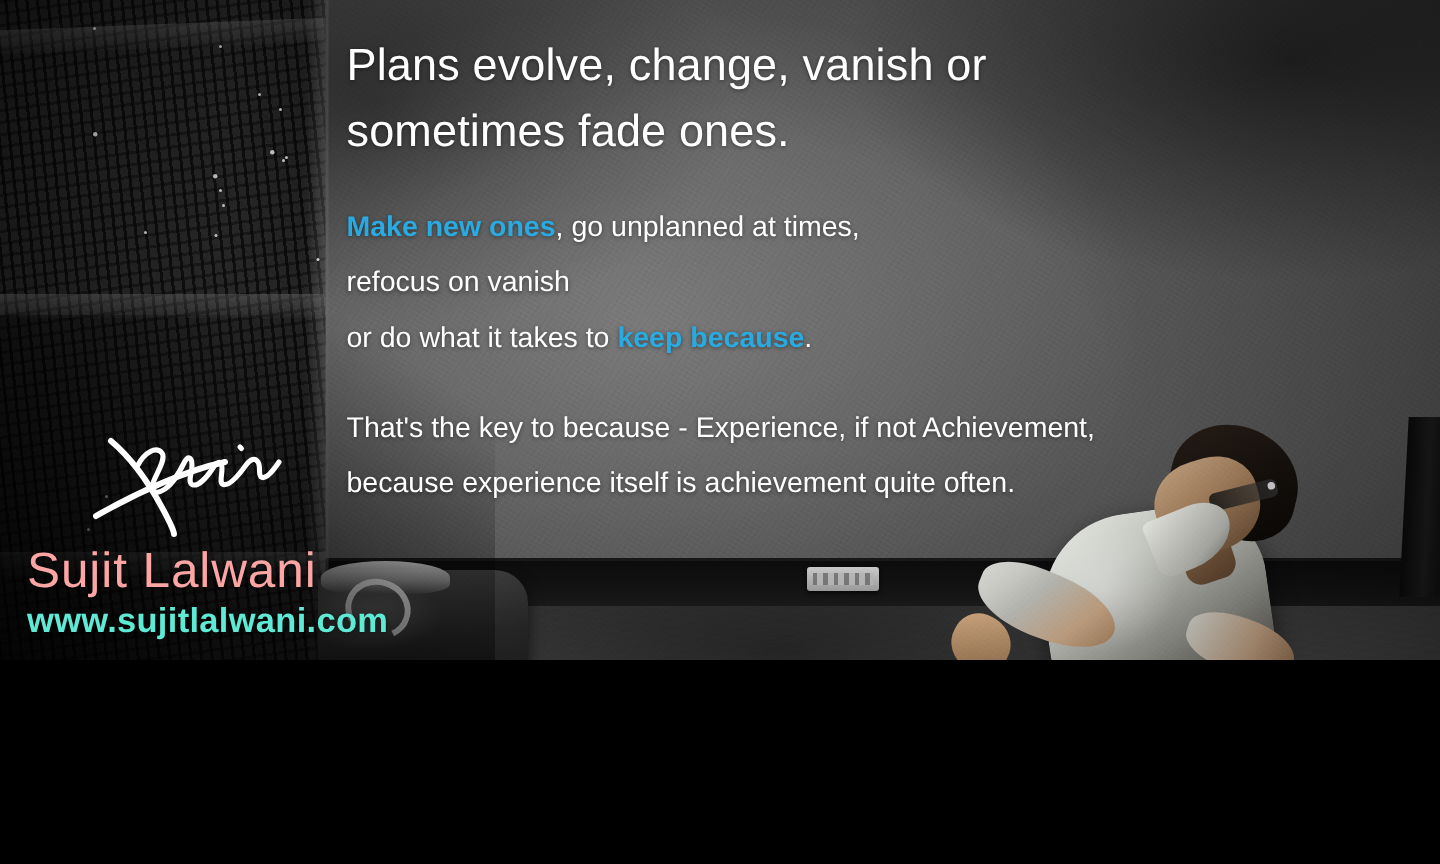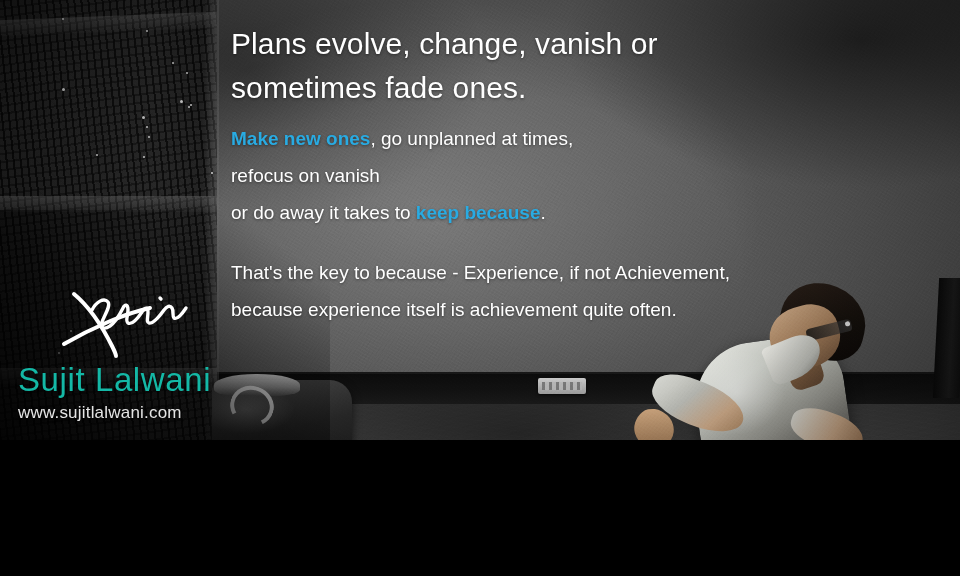--- a/index.html
+++ b/index.html
@@ -266,38 +266,38 @@
   .quote {
     position:absolute; left:231px; top:22px; width:700px;
     color:#fff;
   }
   .headline {
     font-size:30px; font-weight:400; line-height:44px;
     letter-spacing:.1px;
     text-shadow:0 1px 3px rgba(0,0,0,.45);
   }
   .body-block {
-    margin-top:10px;
+    margin-top:23px;
     font-size:19px; font-weight:400; line-height:37px;
     text-shadow:0 1px 3px rgba(0,0,0,.45);
   }
   .body-block.second { margin-top:23px; }
   .accent { font-weight:700; }
 
   
   .branding { position:absolute; left:18px; bottom:14px; width:300px; }
   .signature { height:72px; margin-left:42px; }
   .signature svg { display:block; }
   .brand-name {
-    font-size:33px; font-weight:300; color:#14b8a6;
+    font-size:33px; font-weight:300; color:#fca5a5;
     letter-spacing:.6px; line-height:40px;
     text-shadow:0 1px 4px rgba(0,0,0,.6);
   }
   .brand-url {
-    font-size:17px; font-weight:400; color:#e5e5e5;
+    font-size:23px; font-weight:700; color:#5eead4;
     letter-spacing:.2px; line-height:26px;
     text-shadow:0 1px 4px rgba(0,0,0,.6);
   }
 </style>
 </head>
 <body>
 
 <div id="stage">
 
   <div class="photo">
@@ -368,21 +368,21 @@
   <div class="quote">
 
     <div class="headline">
       <div>Plans evolve, change, vanish or</div>
       <div>sometimes fade ones.</div>
     </div>
 
     <div class="body-block">
       <div><span class="accent" style="color: rgb(41, 171, 226);">Make new ones</span><span>, go unplanned at times,</span></div>
       <div>refocus on vanish</div>
-      <div><span>or do away it takes to </span><span class="accent" style="color: rgb(41, 171, 226);">keep because</span><span>.</span></div>
+      <div><span>or do what it takes to </span><span class="accent" style="color: rgb(41, 171, 226);">keep because</span><span>.</span></div>
     </div>
 
     <div class="body-block second">
       <div>That's the key to because - Experience, if not Achievement,</div>
       <div>because experience itself is achievement quite often.</div>
     </div>
   </div>
 
   <div class="branding">
     <div class="signature">

